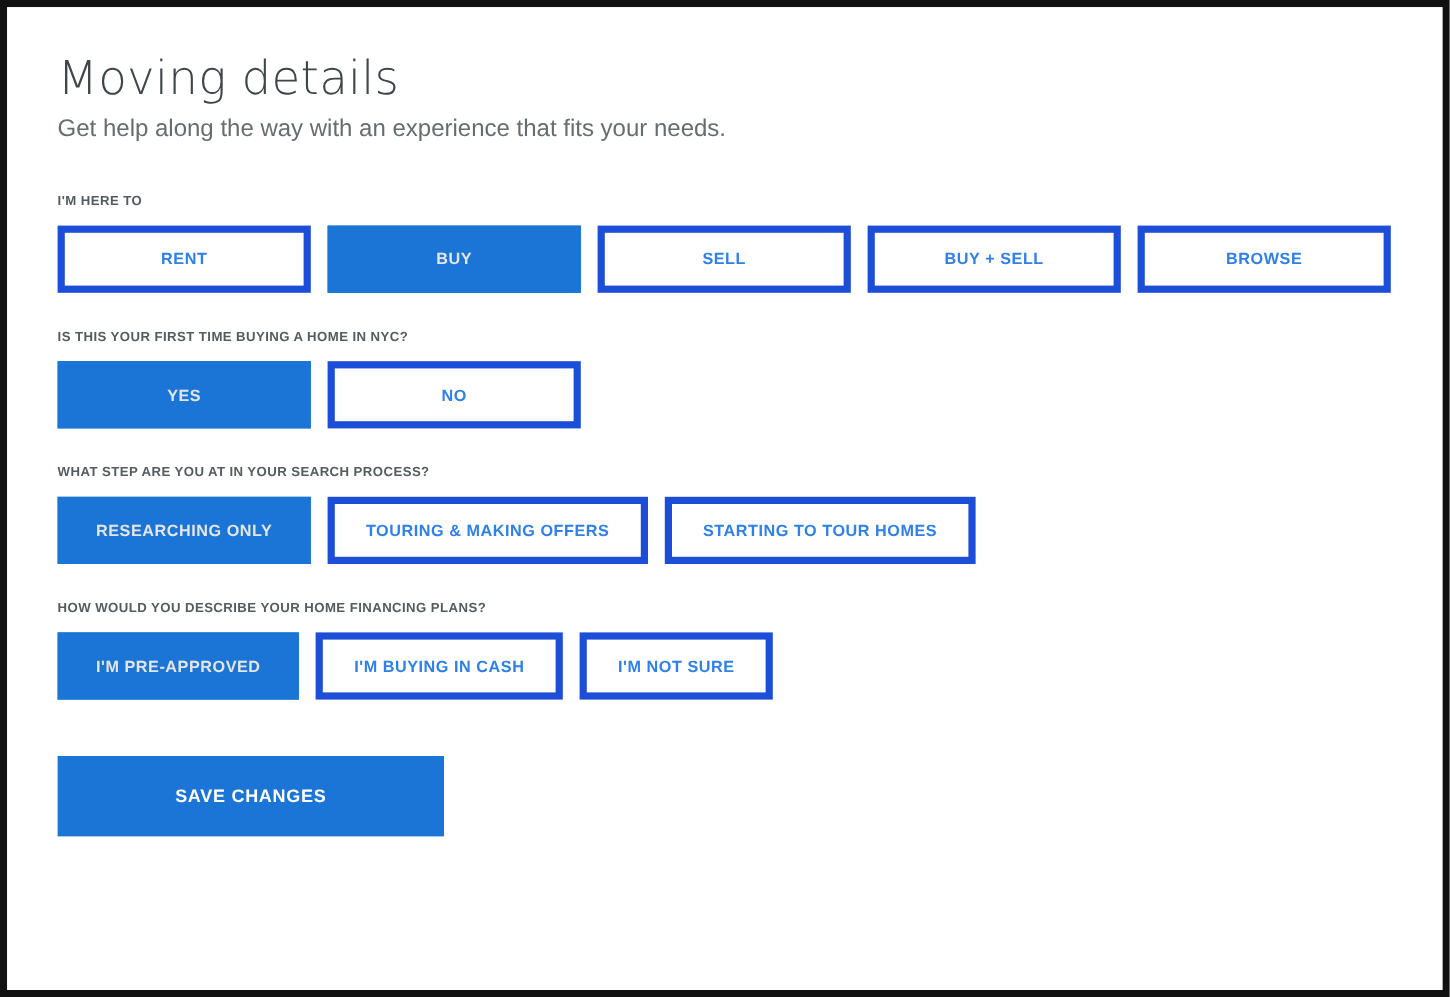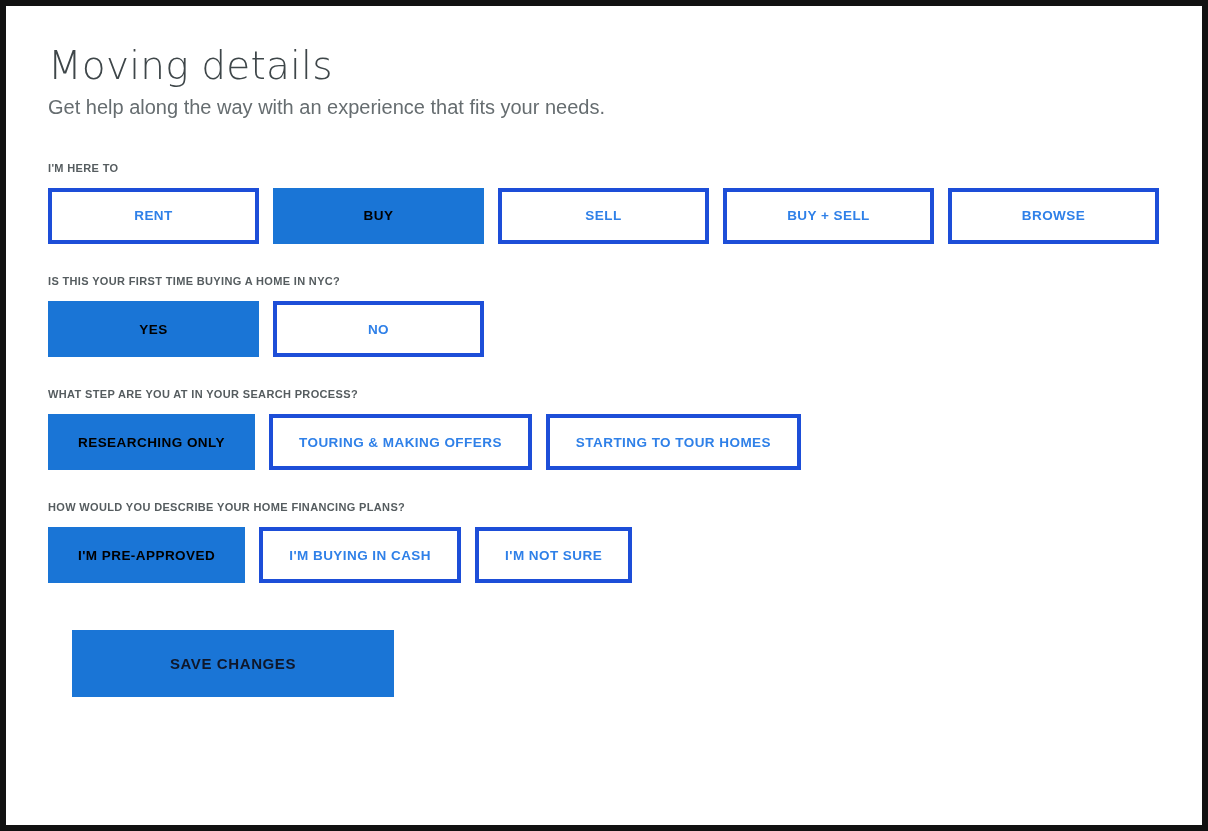--- a/index.html
+++ b/index.html
@@ -81,72 +81,71 @@
   .options-row {
     display: flex;
     flex-direction: row;
     align-items: stretch;
     gap: 14px;
   }
 
   .option-btn {
     box-sizing: border-box;
     height: 56px;
-    border: 4px solid #1d4ed8;
+    border: 6px solid #1d4ed8;
     background: #ffffff;
     color: #2f80e8;
     font-size: 13.5px;
     font-weight: 700;
     letter-spacing: 0.45px;
     text-transform: uppercase;
     display: flex;
     align-items: center;
     justify-content: center;
     padding: 0 26px;
     cursor: pointer;
     white-space: nowrap;
     font-family: "Liberation Sans", sans-serif;
     user-select: none;
   }
 
   .option-btn.selected {
     background: #1a75d6;
     border-color: #1a75d6;
-    color: #000000;
+    color: #e5e5e5;
   }
 
   
   .options-row.grid5 .option-btn {
     width: 211px;
     padding: 0 10px;
     flex: 0 0 211px;
   }
 
   .save-row {
     margin-top: 47px;
   }
 
   .save-button {
     box-sizing: border-box;
     width: 322px;
     height: 67px;
     background: #1a75d6;
     border: none;
-    color: #0f172a;
+    color: #ffffff;
     font-size: 15px;
     font-weight: 700;
     letter-spacing: 0.6px;
     text-transform: uppercase;
     display: flex;
     align-items: center;
     justify-content: center;
     cursor: pointer;
     font-family: "Liberation Sans", sans-serif;
     user-select: none;
-    margin-left: 24px;
   }
 </style>
 </head>
 <body>
 
 <div class="page-frame">
   <div class="page-inner">
     <div class="content">
 
       <h1 class="page-title">Moving details</h1>

